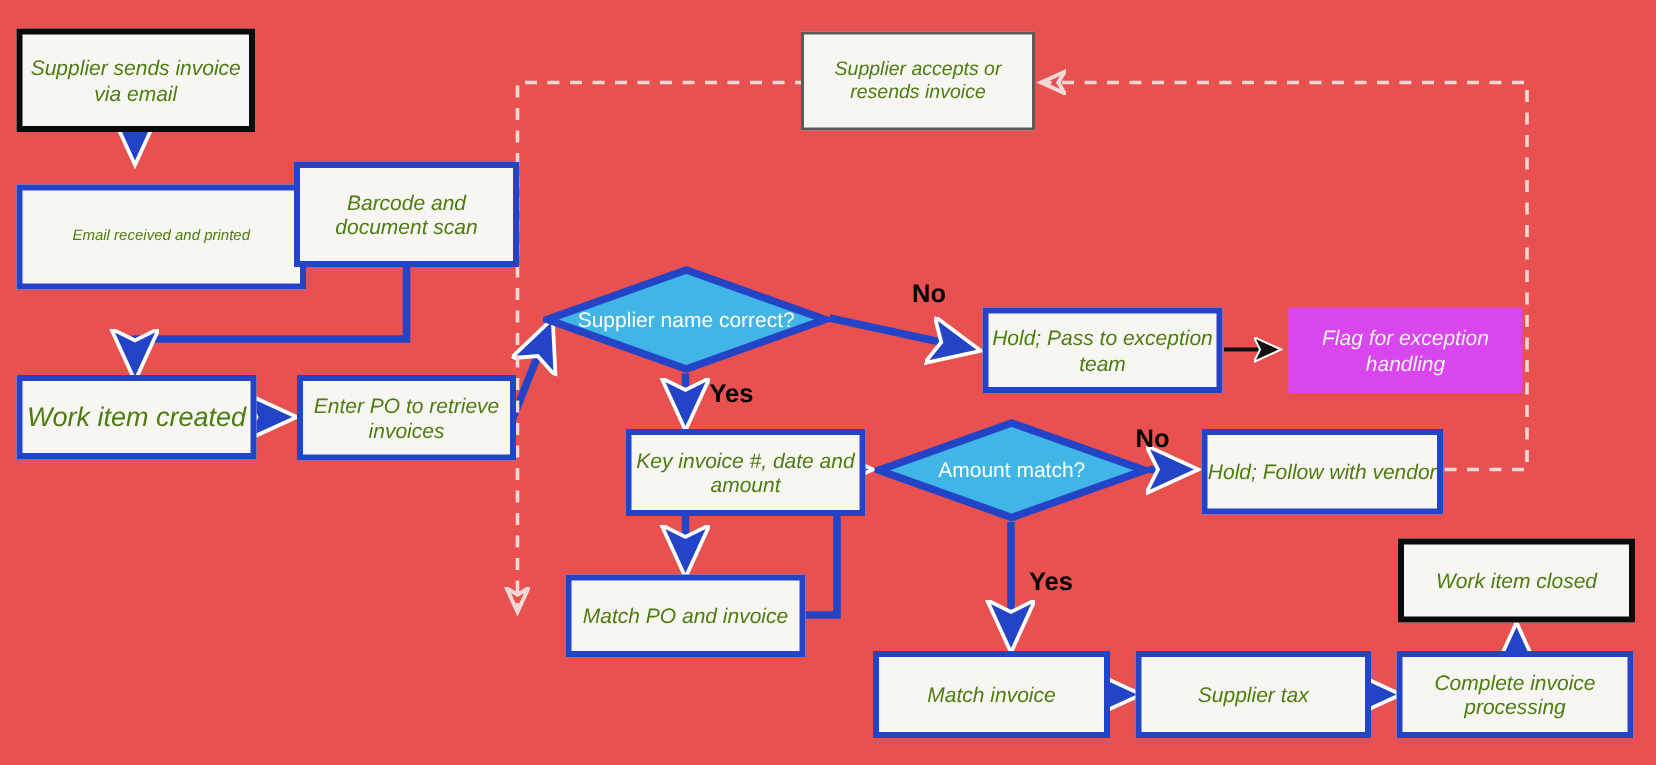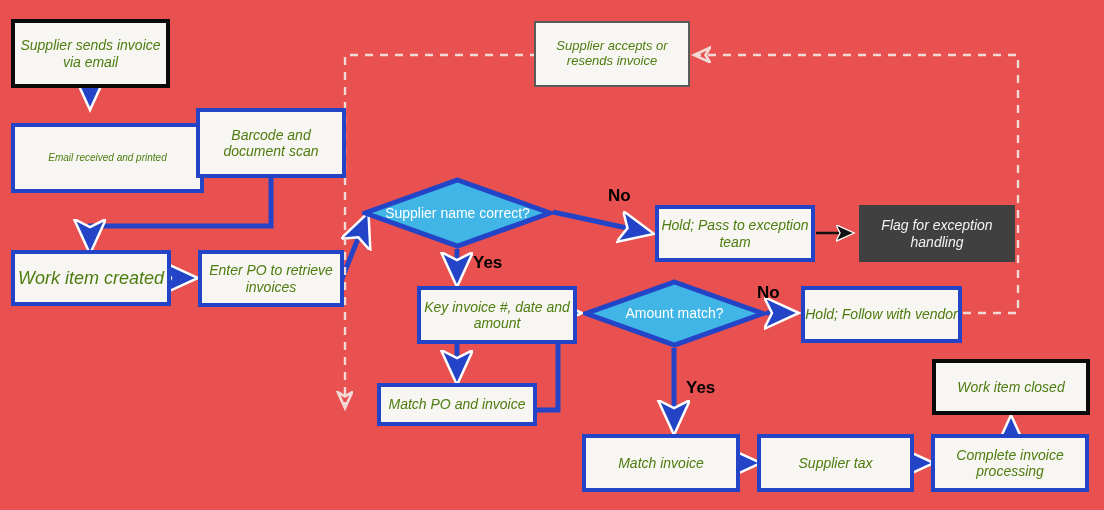--- a/index.html
+++ b/index.html
@@ -17,21 +17,21 @@
     display:flex;align-items:center;justify-content:center;
     text-align:center;
     font-style:italic;
     color:#4d7c0f;
     line-height:1.15;
     background:#f7f6f2;
   }
   .node.blue{border:4px solid #2444c8;}
   .node.black{border:4px solid #0a0a0a;}
   .node.gray{border:2px solid #5a5a5a;}
-  .node.solidblack{background:#404040;color:#f2f2f2;border:none;}
+  .node.solidblack{background:#d946ef;color:#f2f2f2;border:none;}
   .diamond{
     position:absolute;
     display:flex;align-items:center;justify-content:center;
     text-align:center;
     color:#ffffff;
     font-style:normal;
     line-height:1.15;
   }
   .diamond .dshape{position:absolute;left:0;top:0;}
   .diamond .dlabel{position:relative;z-index:2;padding:0 18px;}
@@ -167,21 +167,21 @@
   </div>
 
   <div class="node solidblack" style="left:859px;top:205px;width:156px;height:57px;font-size:14px;">
     <span>Flag for exception handling</span>
   </div>
 
   <div class="node blue" style="left:377px;top:286px;width:160px;height:58px;font-size:14px;margin-left:40px;">
     <span>Key invoice #, date and amount</span>
   </div>
 
-  <div class="node blue" style="left:377px;top:383px;width:160px;height:43px;font-size:14px;">
+  <div class="node blue" style="left:377px;top:383px;width:160px;height:55px;font-size:14px;">
     <span>Match PO and invoice</span>
   </div>
 
   <div class="diamond" style="left:583px;top:279px;width:183px;height:69px;font-size:14px;">
     <svg class="dshape" width="183" height="69" viewBox="0 0 183 69">
       <polygon points="91.5,3 180,34.5 91.5,66 3,34.5" fill="#41b6e6" stroke="#2444c8" stroke-width="5"></polygon>
     </svg>
     <span class="dlabel">Amount match?</span>
   </div>
 

